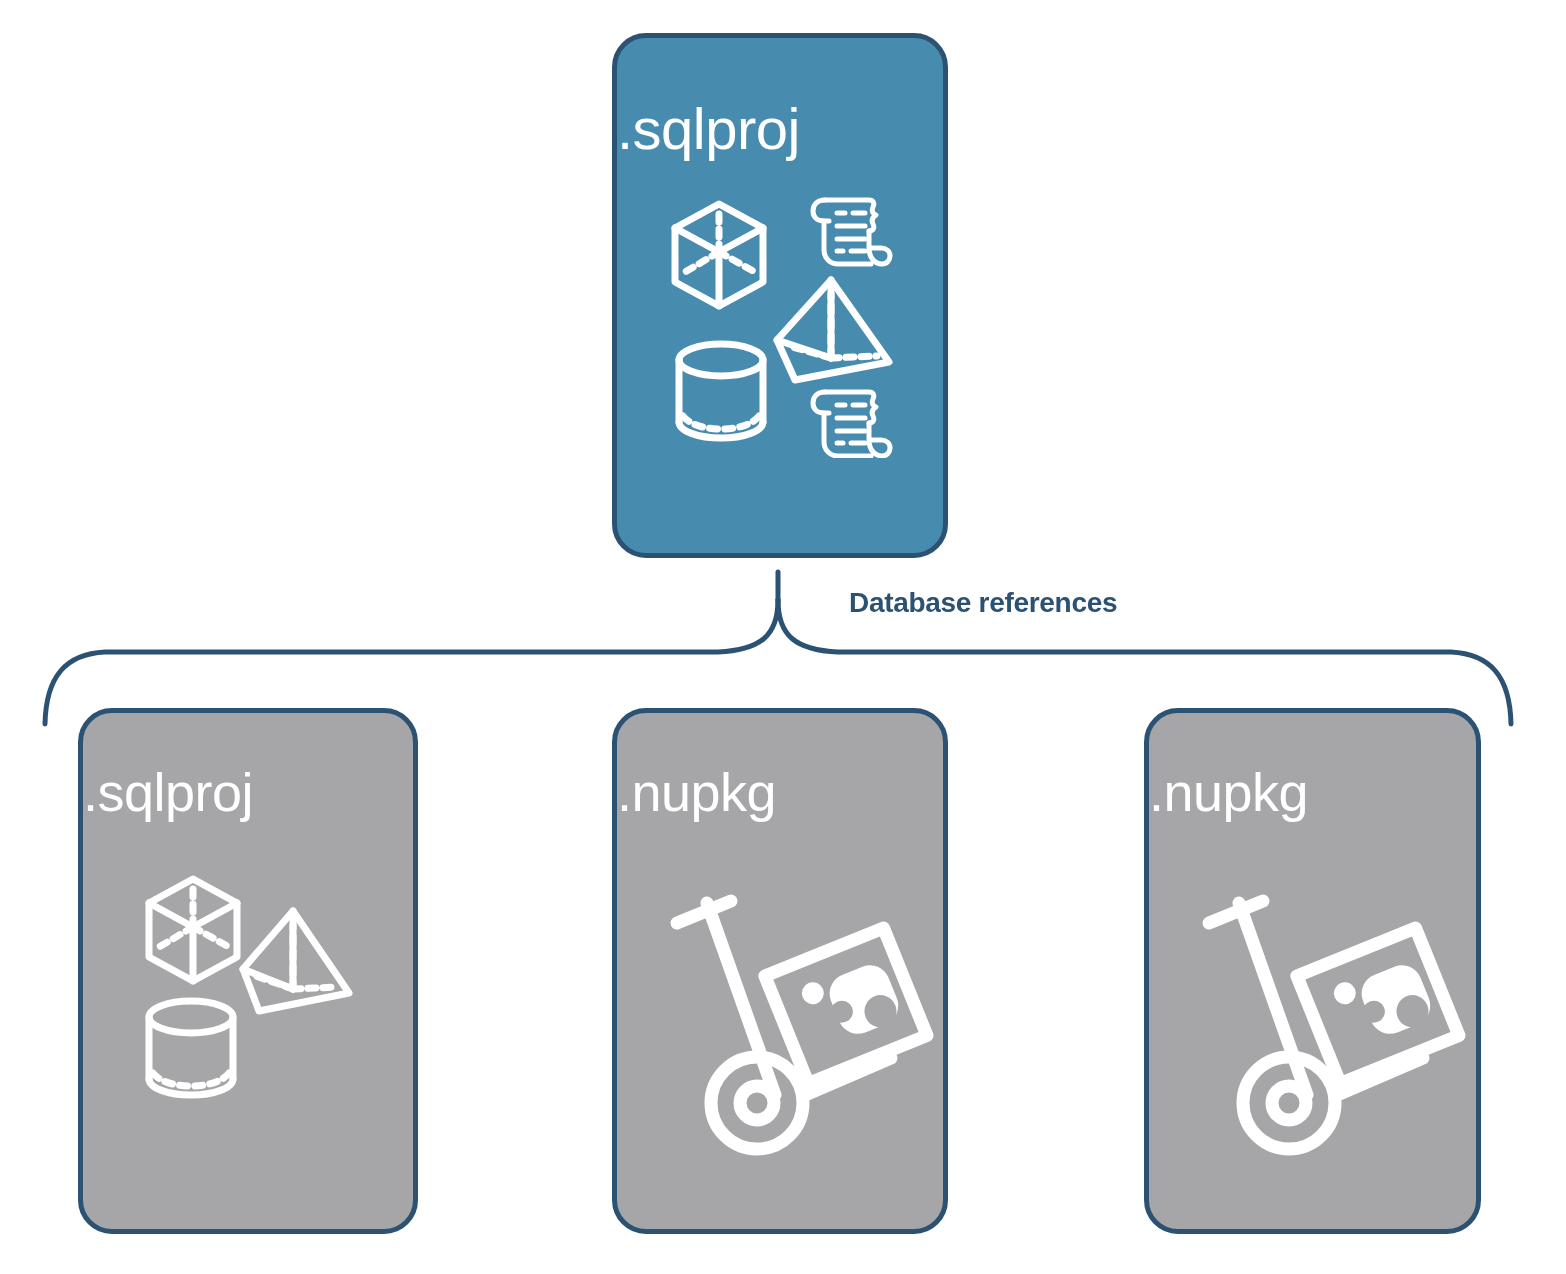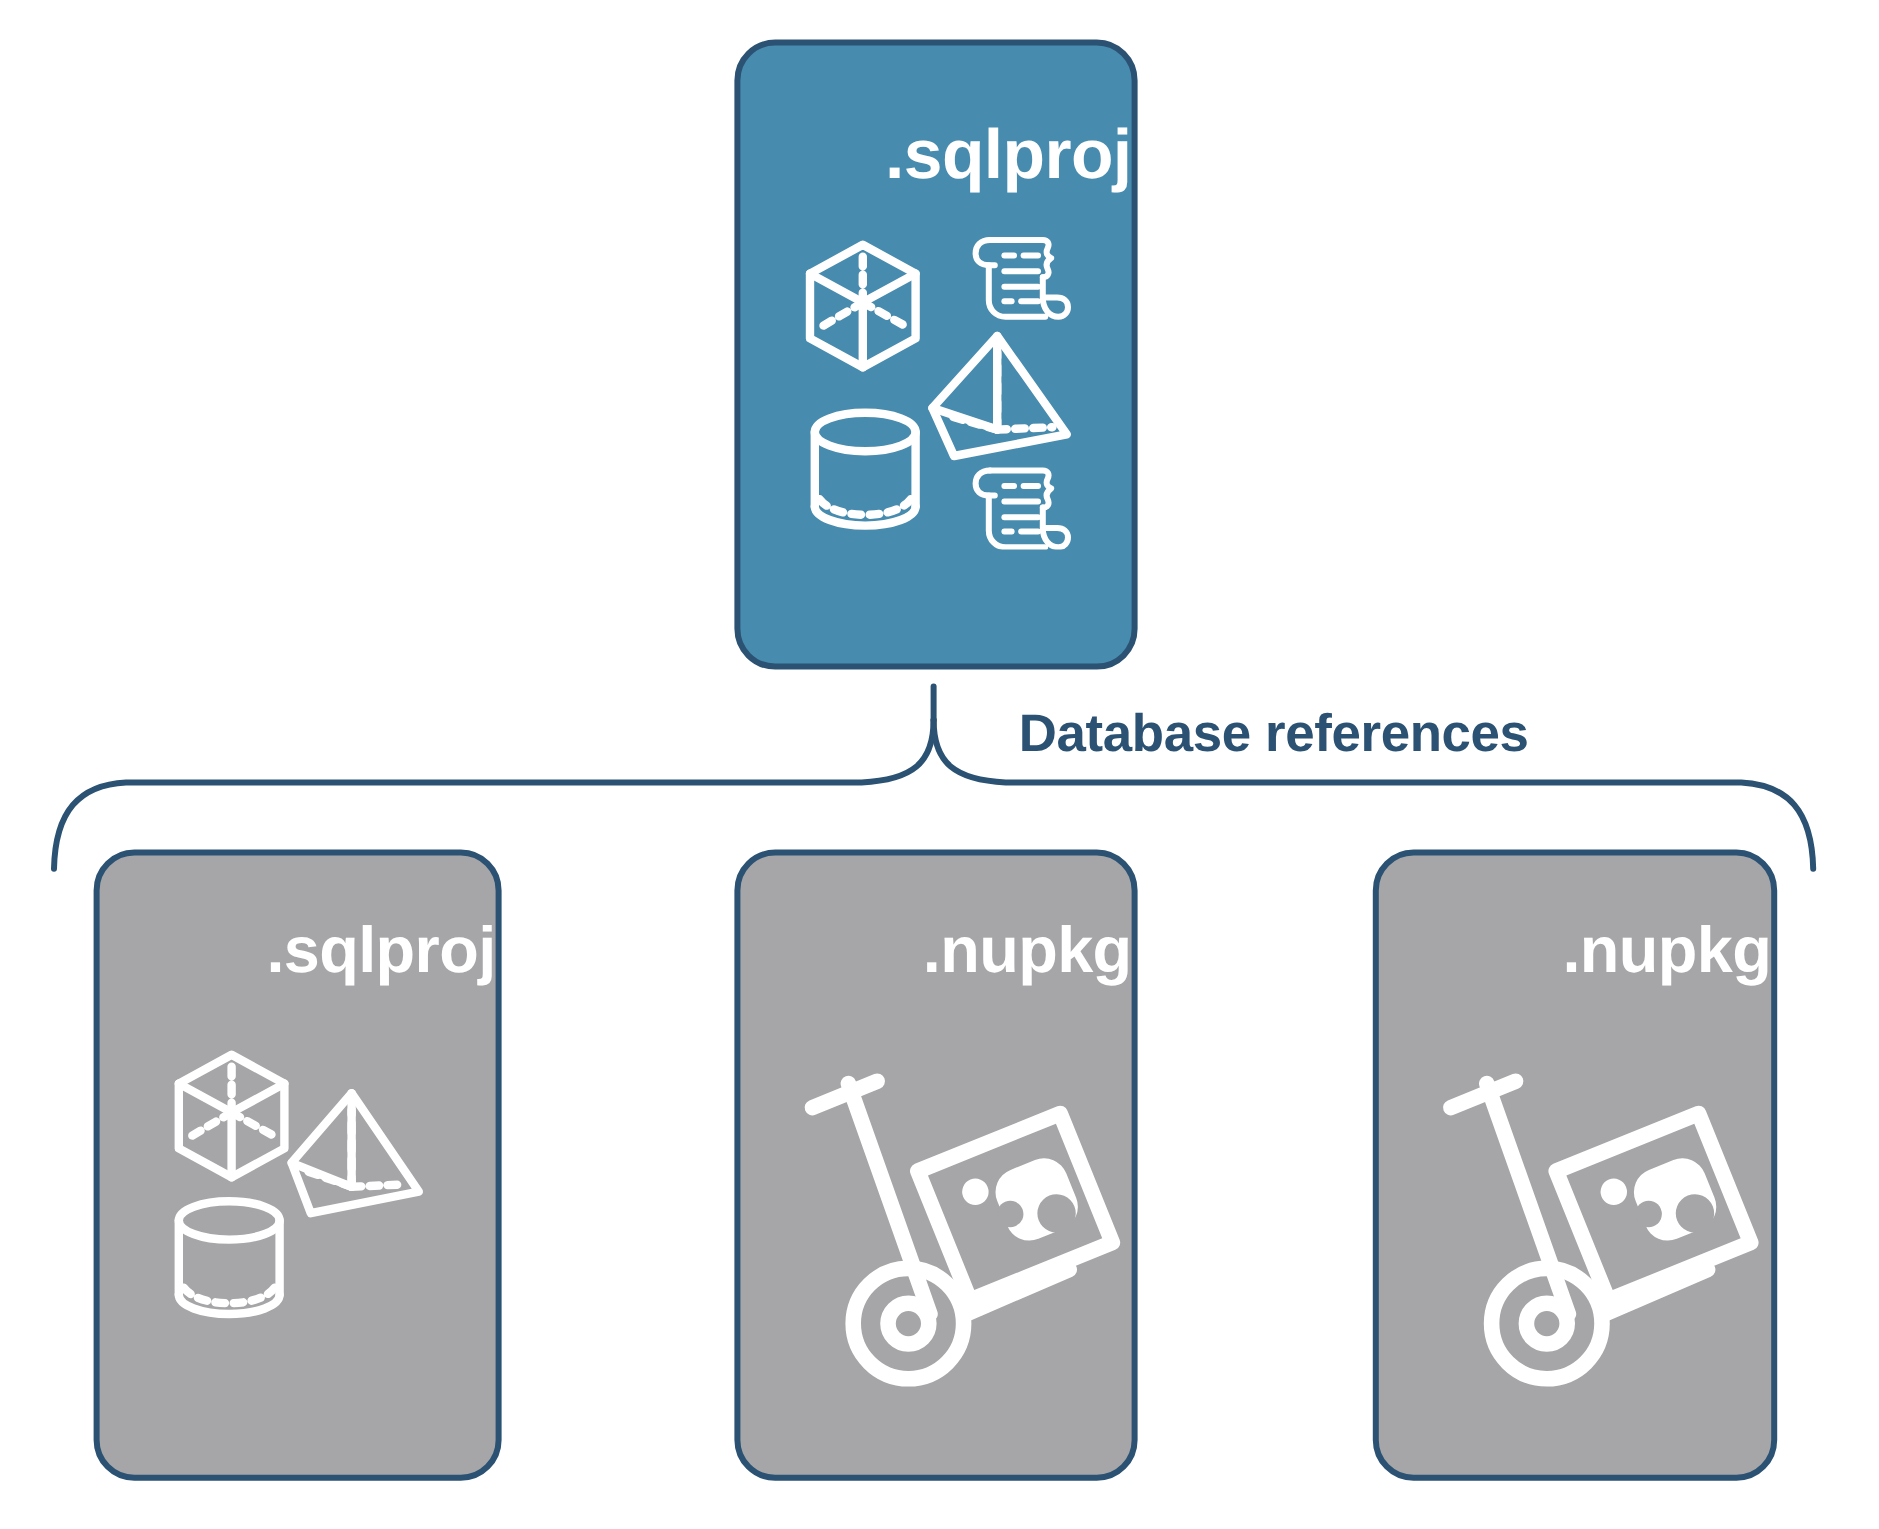--- a/index.html
+++ b/index.html
@@ -30,23 +30,23 @@
   .card-primary {
     background: #478CAE;
   }
   .card-secondary {
     background: #A6A6A8;
   }
   .card-title {
     position: absolute;
     left: 0;
     width: 100%;
-    text-align: right;
+    text-align: left;
     color: #FFFFFF;
-    font-weight: bold;
+    font-weight: normal;
     letter-spacing: -0.5px;
     line-height: 1;
     user-select: none;
   }
   #card-root {
     left: 612px;
     top: 33px;
     width: 336px;
     height: 525px;
   }
@@ -104,21 +104,21 @@
     left: 0; top: 0;
     width: 1566px;
     height: 1274px;
     pointer-events: none;
   }
   #brace-label {
     position: absolute;
     left: 843px;
     top: 588px;
     color: #2B5273;
-    font-size: 44px;
+    font-size: 28px;
     font-weight: bold;
     letter-spacing: -0.3px;
     white-space: nowrap;
     line-height: 1.1;
     background: #ffffff;
     padding: 0 6px;
     user-select: none;
   }
 </style>
 </head>

